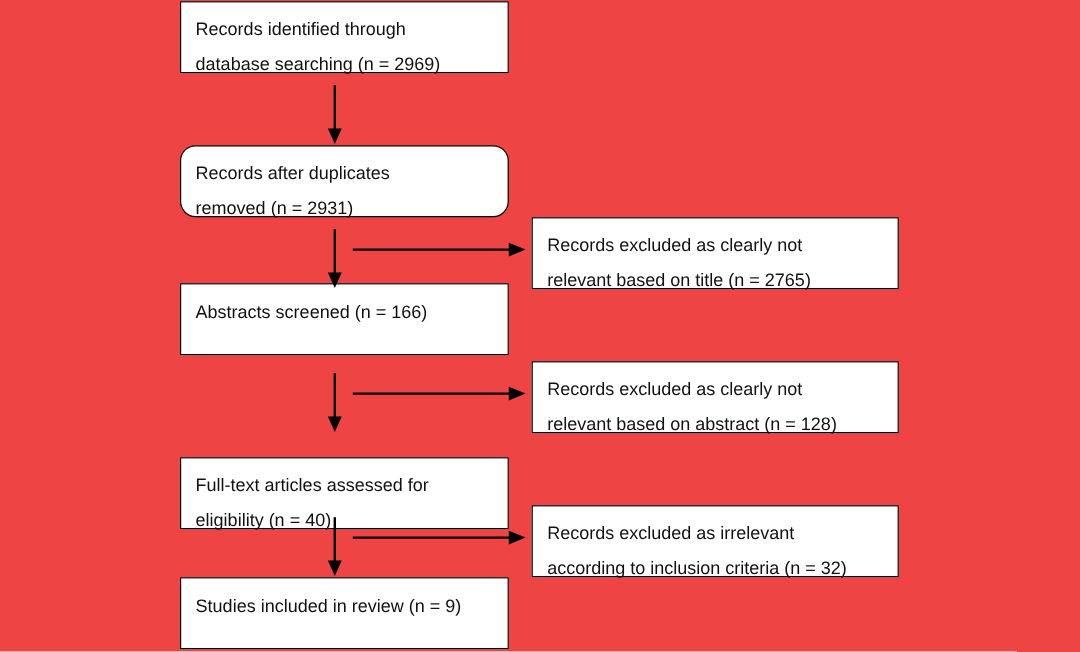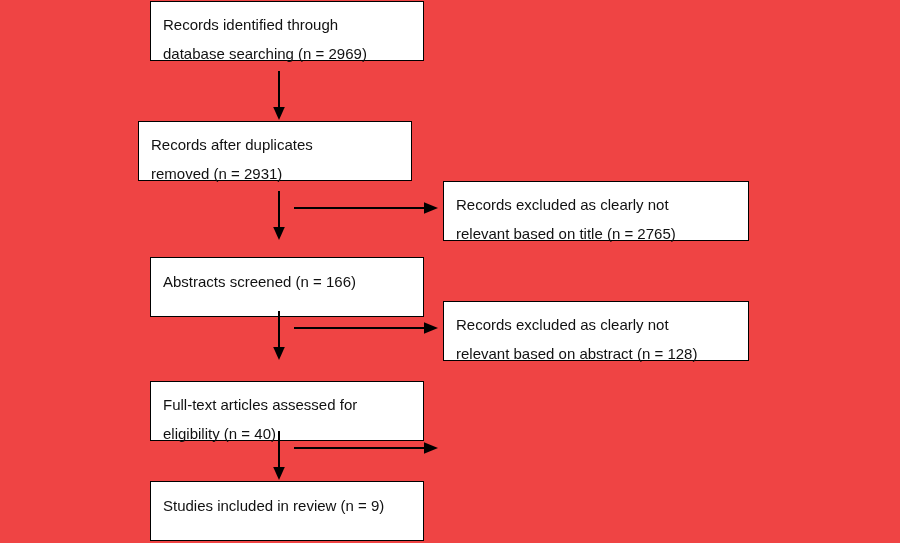--- a/index.html
+++ b/index.html
@@ -47,36 +47,38 @@
   }
 </style>
 </head>
 <body>
 
 <div id="diagram">
 
   <div class="node two-line" style="left:150px; top:1px; width:274px; height:60px;">Records identified through
 database searching (n = 2969)</div>
 
-  <div class="node two-line" style="left:138px; top:121px; width:274px; height:60px;">Records after duplicates
+  <div class="node two-line" style="left:150px; top:121px; width:274px; height:60px;border-radius:13px;">Records after duplicates
 removed (n = 2931)</div>
 
-  <div class="node one-line" style="left:150px; top:257px; width:274px; height:60px;">Abstracts screened (n = 166)</div>
+  <div class="node one-line" style="left:150px; top:236px; width:274px; height:60px;">Abstracts screened (n = 166)</div>
 
   <div class="node two-line" style="left:150px; top:361px; width:274px; height:60px;margin-top:20px;">Full-text articles assessed for
 eligibility (n = 40)</div>
 
   <div class="node one-line" style="left:150px; top:481px; width:274px; height:60px;">Studies included in review (n = 9)</div>
 
   <div class="node two-line" style="left:443px; top:181px; width:306px; height:60px;">Records excluded as clearly not
 relevant based on title (n = 2765)</div>
 
   <div class="node two-line" style="left:443px; top:301px; width:306px; height:60px;">Records excluded as clearly not
 relevant based on abstract (n = 128)</div>
 
+  <div class="node two-line" style="left:443px; top:421px; width:306px; height:60px;">Records excluded as irrelevant
+according to inclusion criteria (n = 32)</div>
 
   <div class="arrow" style="left:270px; top:61px; width:18px; height:60px;">
     <svg width="18" height="60" viewBox="0 0 18 60">
       <line x1="9" y1="10" x2="9" y2="52" stroke="#000000" stroke-width="2"></line>
       <path d="M 9 59 L 3.2 46 L 14.8 46 Z" fill="#000000"></path>
     </svg>
   </div>
 
   <div class="arrow" style="left:270px; top:181px; width:18px; height:60px;">
     <svg width="18" height="60" viewBox="0 0 18 60">

